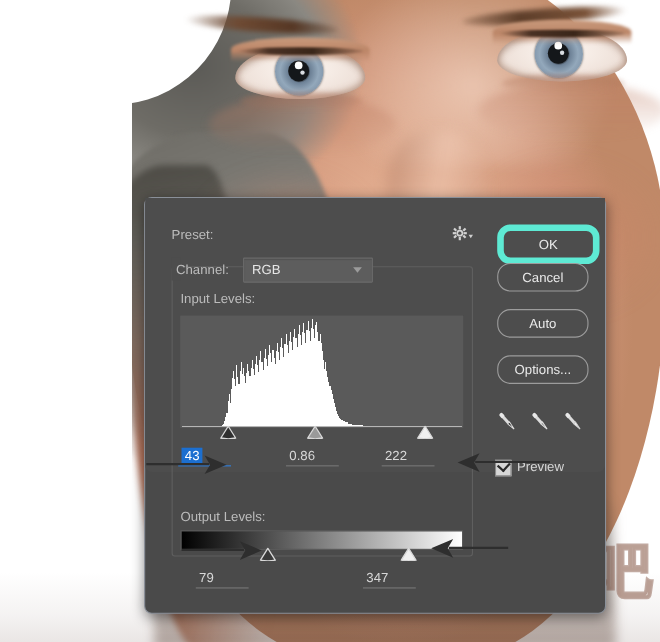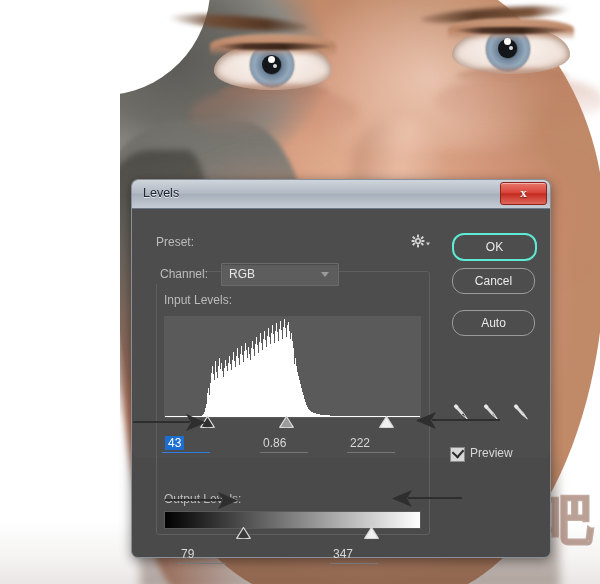--- a/index.html
+++ b/index.html
@@ -240,21 +240,21 @@
   #out-white-box{left:198px;top:338px;width:48px;}
   #out-white-box .v{left:3px;top:0;}
 
   
   .btn{
     position:absolute;left:320px;width:81px;height:24px;border-radius:12px;
     border:1px solid #9c9c9c;color:#e9e9e9;font-size:12px;
     display:flex;align-items:center;justify-content:center;
     background:transparent;cursor:pointer;
   }
-  .btn.primary{border:2px solid #5eead4;}
+  .btn.primary{border:6px solid #5eead4;}
   #btn-ok{top:24px;}
   #btn-cancel{top:59px;}
   #btn-auto{top:101px;}
   #btn-options{top:143px;width:81px;}
 
   #droppers{position:absolute;left:318px;top:192px;width:86px;height:24px;}
   .dropper{position:absolute;width:22px;height:22px;cursor:pointer;}
   #dropper-black{left:0;top:0;}
   #dropper-gray{left:30px;top:0;}
   #dropper-white{left:60px;top:0;}
@@ -321,26 +321,20 @@
   <div class="stubble"></div>
   <div class="shadow-bottom"></div>
 </div>
 
 <div id="watermark">
   <div class="wm-cn">下载吧</div>
 </div>
 
 <div id="dialog">
 
-  <div id="titlebar">
-    <div id="title-text">Levels</div>
-    <div id="close-btn">
-      <div class="x">x</div>
-    </div>
-  </div>
 
   <div id="body">
 
     <div id="preset-row">
       <div id="preset-label" class="lbl">Preset:</div>
     </div>
     <div id="gear">
       <svg width="22" height="18" viewBox="0 0 22 18">
         <g fill="#d2d2d2">
           <circle cx="8" cy="8" r="3.1"></circle>
@@ -425,20 +419,23 @@
 
     <div class="btn primary" id="btn-ok">
       <span>OK</span>
     </div>
     <div class="btn" id="btn-cancel">
       <span>Cancel</span>
     </div>
     <div class="btn" id="btn-auto">
       <span>Auto</span>
     </div>
+    <div class="btn" id="btn-options">
+      <span>Options...</span>
+    </div>
 
     <div id="droppers">
       <div class="dropper" id="dropper-black">
         <svg width="22" height="22" viewBox="0 0 22 22">
           <g transform="rotate(-42 11 11)">
             <rect x="9.2" y="1.5" width="3.6" height="5" rx="1.5" fill="#e8e8e8"></rect>
             <rect x="9.6" y="6" width="2.8" height="7" fill="#dcdcdc"></rect>
             <path d="M9.8 13 L12.2 13 L11 20.5 Z" fill="#2a2a2a" stroke="#e0e0e0" stroke-width="0.9"></path>
           </g>
         </svg>

